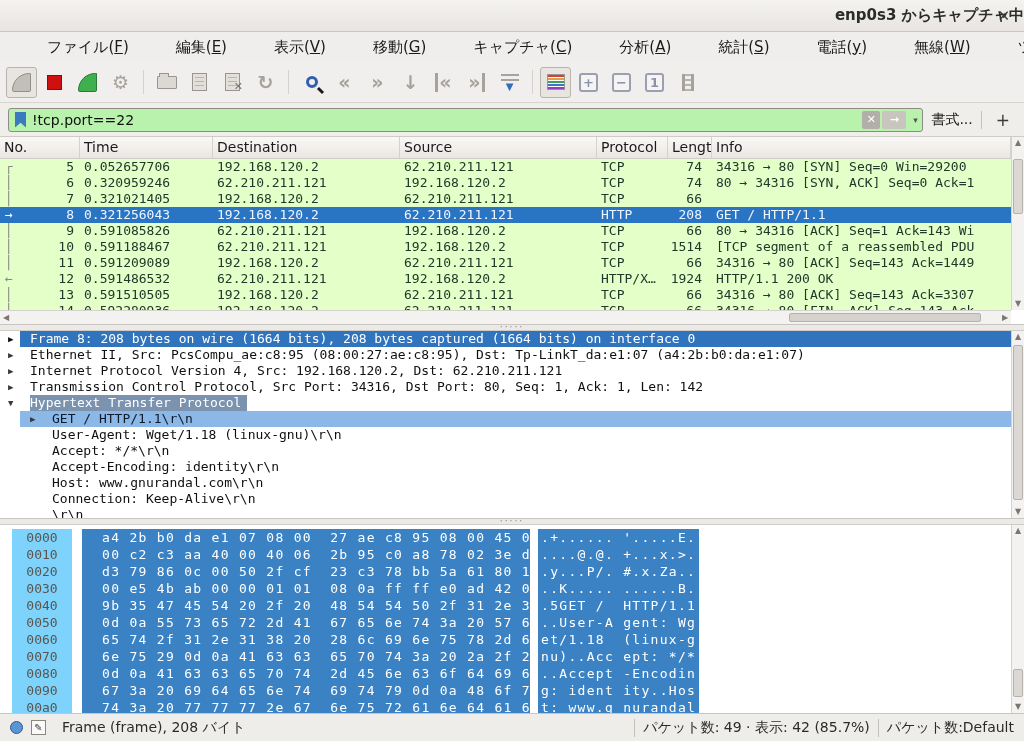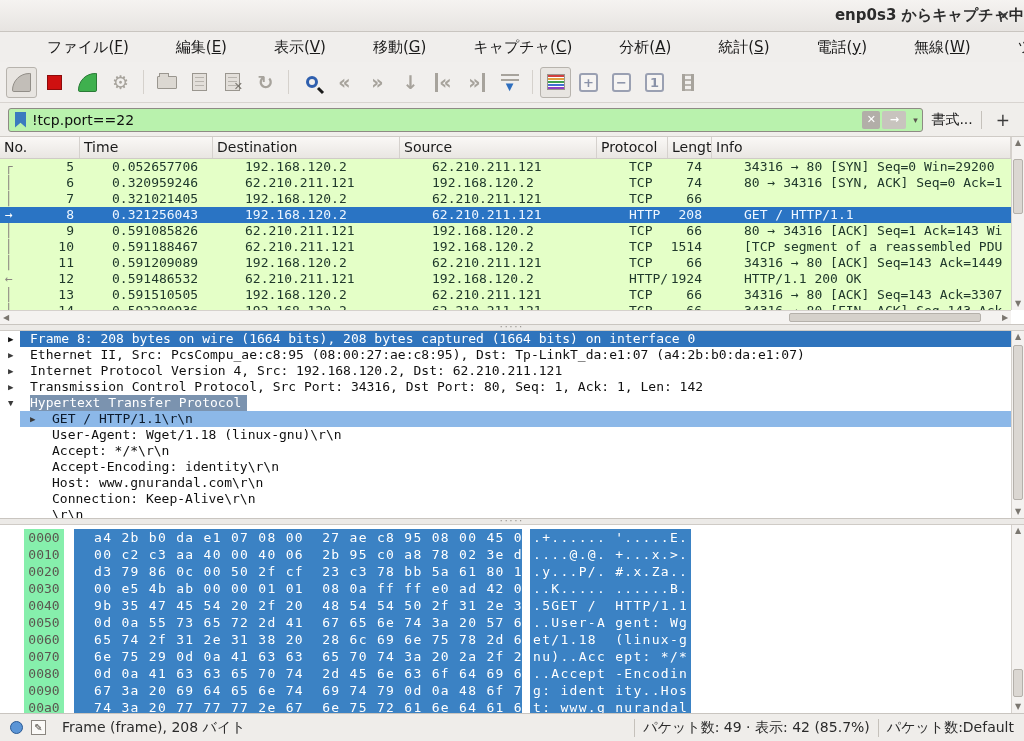--- a/index.html
+++ b/index.html
@@ -65,21 +65,21 @@
   .grid7 { display:grid; grid-template-columns:80px 133px 187px 197px 71px 44px 1fr; }
   .phead { margin-right:13px; height:22px; background:linear-gradient(#faf8f6,#e9e6e2); border-bottom:1px solid #cfcbc6; }
   .hcell { font-size:14px; color:#1a1a1a; padding:2px 0 0 4px; border-right:1px solid #d5d1cd; overflow:hidden; white-space:nowrap; }
   .prows { margin-right:13px; height:152px; overflow:hidden; background:#e4ffc7; }
   .prow { height:16px; font-family:"DejaVu Sans Mono","Liberation Mono",monospace; font-size:13px; line-height:16px; color:#20392c; background:#e4ffc7; }
   .prow.sel { background:#2a74c4; color:#eef6ff; }
   .prow span { white-space:pre; overflow:hidden; }
   .c-no { position:relative; text-align:right; padding-right:6px; }
   .c-no .marker { position:absolute; left:5px; top:0; text-align:left; color:#8a8680; }
   .prow.sel .c-no .marker { color:#ffffff; }
-  .c-time,.c-src,.c-dst,.c-proto,.c-info { padding-left:4px;margin-left:28px; }
+  .c-time,.c-src,.c-dst,.c-proto,.c-info { padding-left:4px; }
   .c-len { text-align:right; padding-right:10px; }
 
   
   .vscroll { position:absolute; right:0; top:0; bottom:0; width:13px; background:#f4f2f0; border-left:1px solid #d5d1cc; }
   .vscroll .arr { position:absolute; left:0; width:12px; height:12px; font-size:8px; color:#7a766f; text-align:center; line-height:12px; }
   .vscroll .up { top:0; } .vscroll .dn { bottom:0; }
   .vthumb { position:absolute; left:1px; width:10px; background:#dbd7d2; border:1px solid #b5b1ab; border-radius:2px; }
   .hscroll { position:absolute; left:0; right:13px; bottom:0; height:14px; background:#f4f2f0; border-top:1px solid #d5d1cc; }
   .hscroll .arr { position:absolute; top:1px; width:12px; height:12px; font-size:8px; color:#7a766f; text-align:center; line-height:12px; }
   .hscroll .lt { left:0; } .hscroll .rt { right:0; }
@@ -97,21 +97,21 @@
   .dline .arrow { position:absolute; top:0; font-size:9px; color:#3a3a3a; }
   .dline.selrow { background:linear-gradient(to right,#fff 0 20px,#2f74bd 20px); color:#ffffff; }
   .dline.lightrow { background:linear-gradient(to right,#fff 0 20px,#8cb8e8 20px); color:#0d1b2c; }
   .dline .txt { display:inline-block; }
   .dline.slaterow .txt { background:#7b93af; color:#ffffff; padding-right:6px; }
 
   
   .hexpane { height:188px; flex:0 0 188px; position:relative; background:#fff; overflow:hidden; }
   .hexrows { margin-right:13px; padding-top:4px; height:188px; overflow:hidden; }
   .hrow { height:17px; line-height:17px; font-family:"DejaVu Sans Mono","Liberation Mono",monospace; font-size:13px; white-space:pre; display:flex; }
-  .hoff { width:40px; margin-left:24px; background:#86efac; color:#5a564f; text-align:center; }
+  .hoff { width:60px; margin-left:12px; background:#7dd3fc; color:#5a564f; text-align:center; }
   .hhex { margin-left:10px; width:448px; background:#3b82c4; color:#ffffff; letter-spacing:1.3px; padding-left:20px; }
   .hascii { margin-left:8px; background:#3b82c4; color:#ffffff; letter-spacing:1.3px; padding:0 3px; }
 
   
   .statusbar { height:28px; flex:0 0 28px; background:#efedea; border-top:1px solid #c9c5c0;
                display:flex; align-items:center; padding:0 10px; gap:8px; font-size:14px; color:#2b2b2b; }
   .expert { width:13px; height:13px; border-radius:50%; background:#5b95d6; border:1px solid #2a5a94; }
   .note { width:15px; height:15px; background:#fbfaf8; border:1px solid #8a8680; font-size:10px; line-height:13px; text-align:center; color:#4a463f; }
   .sb-left { margin-left:8px; }
   .sb-spacer { flex:1; }

